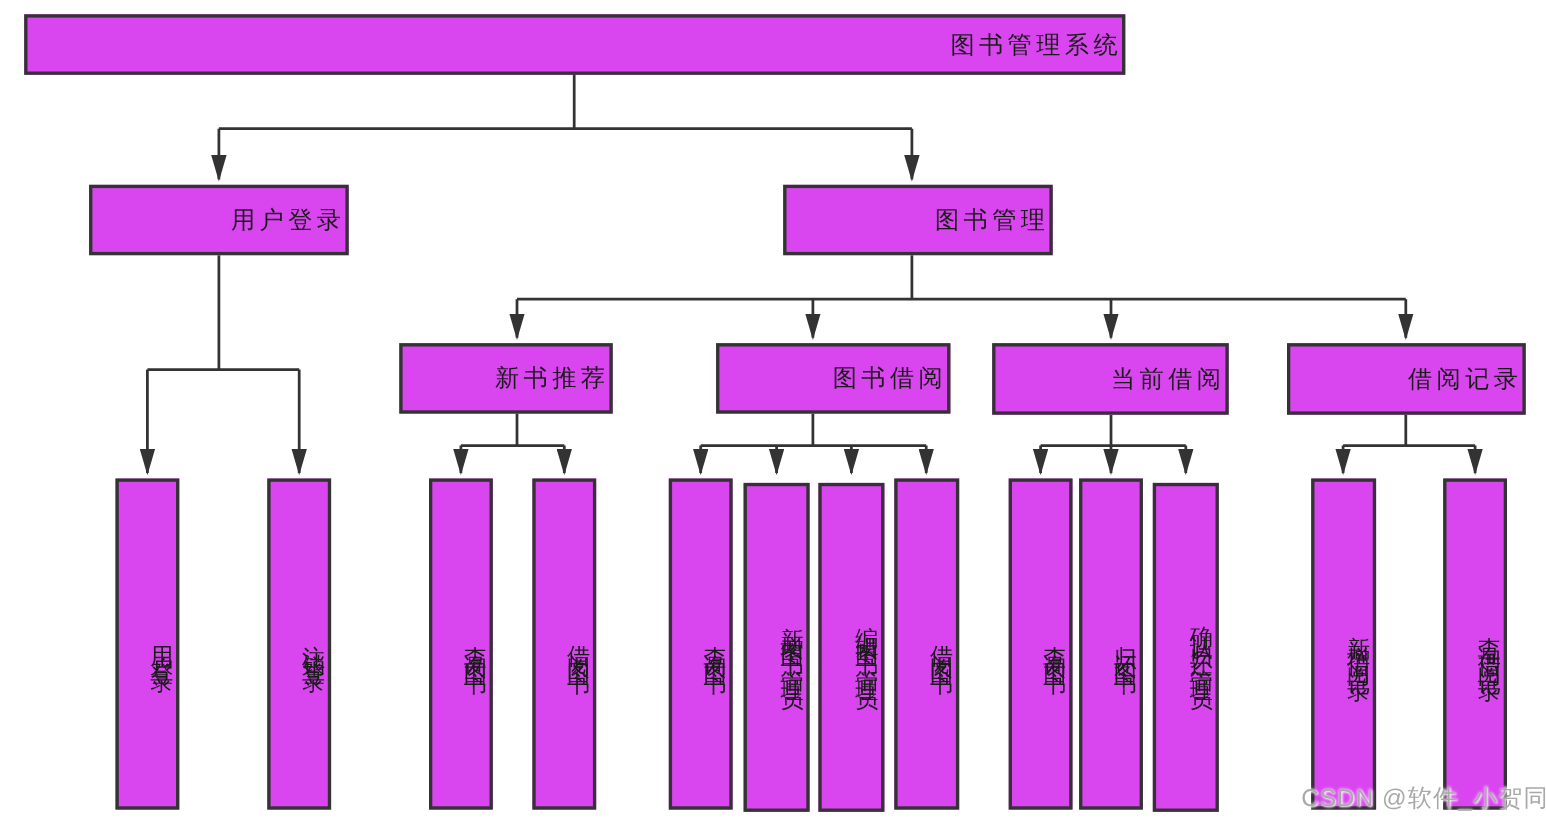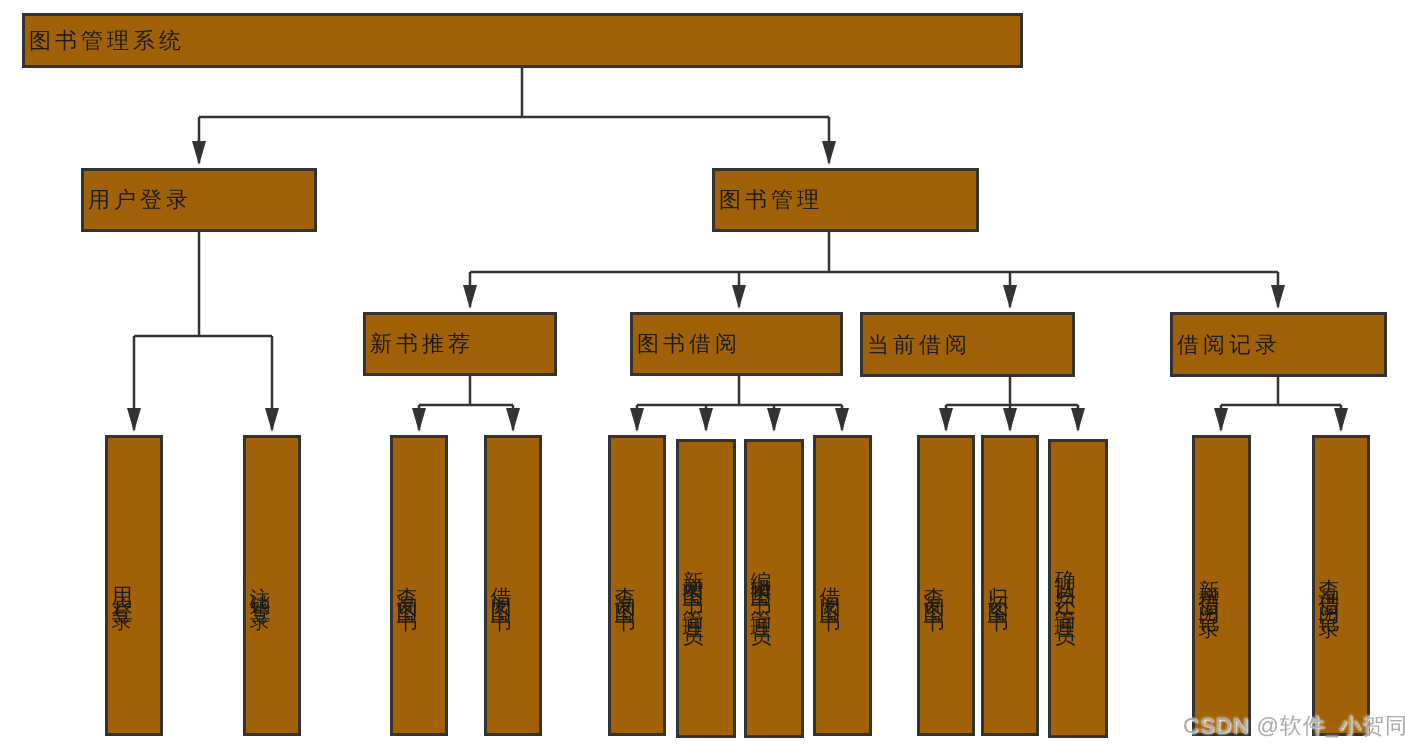--- a/index.html
+++ b/index.html
@@ -13,24 +13,24 @@
   }
   #connectors {
     position: absolute;
     left: 0; top: 0;
     z-index: 0;
   }
   .box {
     position: absolute;
     box-sizing: border-box;
     border: 3px solid #333333;
-    background: #a16207;
+    background: #d946ef;
     display: flex;
     align-items: center;
-    justify-content: flex-start;
+    justify-content: flex-end;
     z-index: 1;
   }
   .hlabel {
     font-size: 22px;
     color: #1a1a1a;
     letter-spacing: 4px;
     white-space: nowrap;
     text-indent: 4px;
   }
   .vlabel {
@@ -101,31 +101,31 @@
     </g>
   </svg>
 
   <div class="box" style="left:22px; top:13px; width:1001px; height:55px;">
     <span class="hlabel">图书管理系统</span>
   </div>
 
   <div class="box" style="left:81px; top:168px; width:236px; height:64px;">
     <span class="hlabel">用户登录</span>
   </div>
-  <div class="box" style="left:712px; top:168px; width:267px; height:64px;">
+  <div class="box" style="left:712px; top:168px; width:245px; height:64px;">
     <span class="hlabel">图书管理</span>
   </div>
 
   <div class="box" style="left:363px; top:312px; width:194px; height:64px;">
     <span class="hlabel">新书推荐</span>
   </div>
-  <div class="box" style="left:630px; top:312px; width:213px; height:64px;">
+  <div class="box" style="left:651px; top:312px; width:213px; height:64px;">
     <span class="hlabel">图书借阅</span>
   </div>
-  <div class="box" style="left:860px; top:312px; width:215px; height:65px;">
+  <div class="box" style="left:902px; top:312px; width:215px; height:65px;">
     <span class="hlabel">当前借阅</span>
   </div>
   <div class="box" style="left:1170px; top:312px; width:217px; height:65px;">
     <span class="hlabel">借阅记录</span>
   </div>
 
   <div class="box" style="left:105px; top:435px; width:58px; height:301px;">
     <span class="vlabel">用户登录</span>
   </div>
   <div class="box" style="left:243px; top:435px; width:58px; height:301px;">

